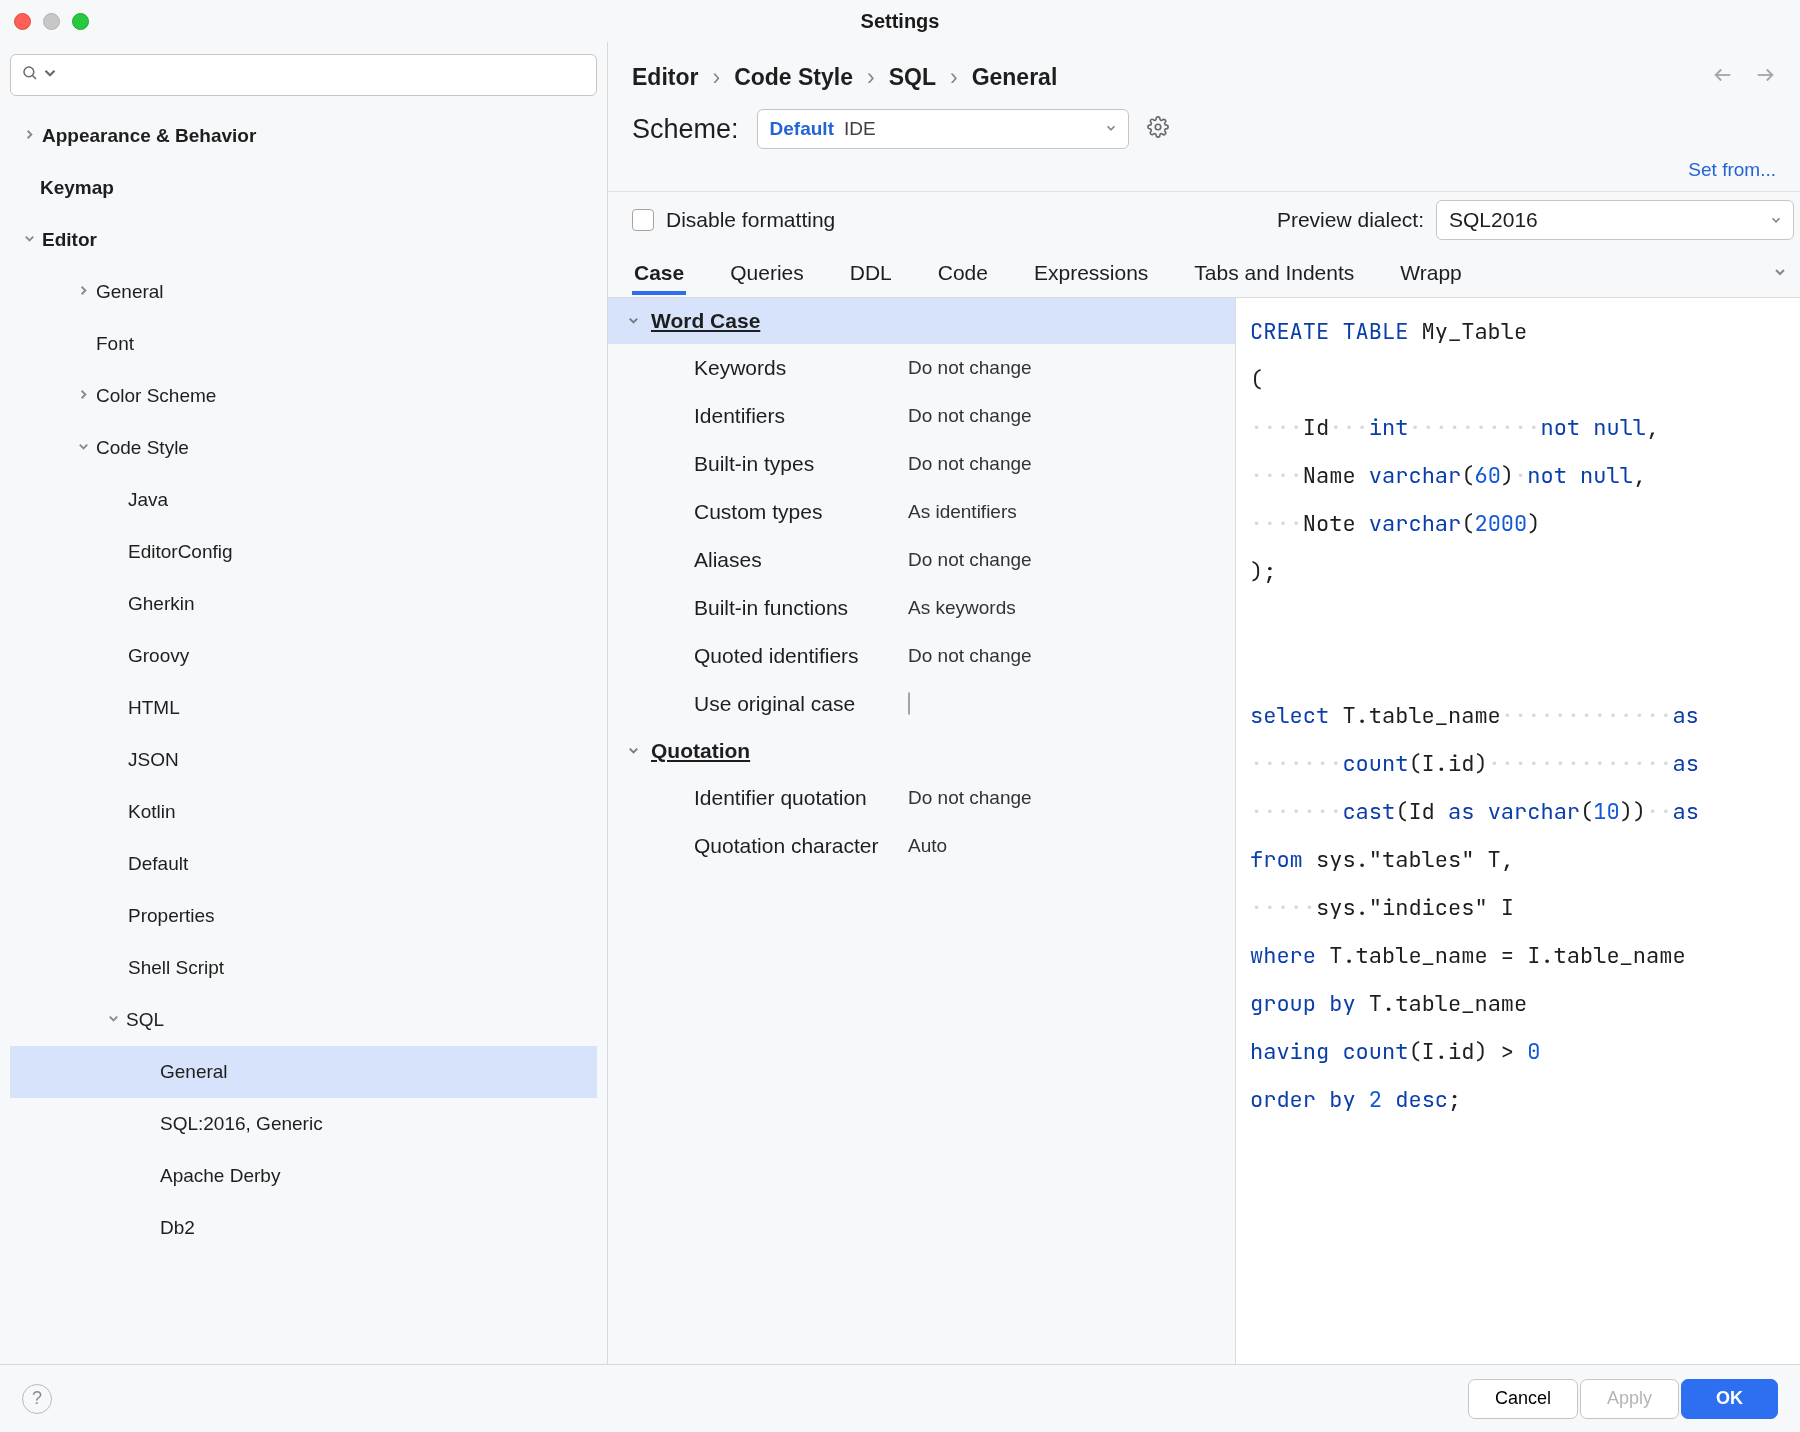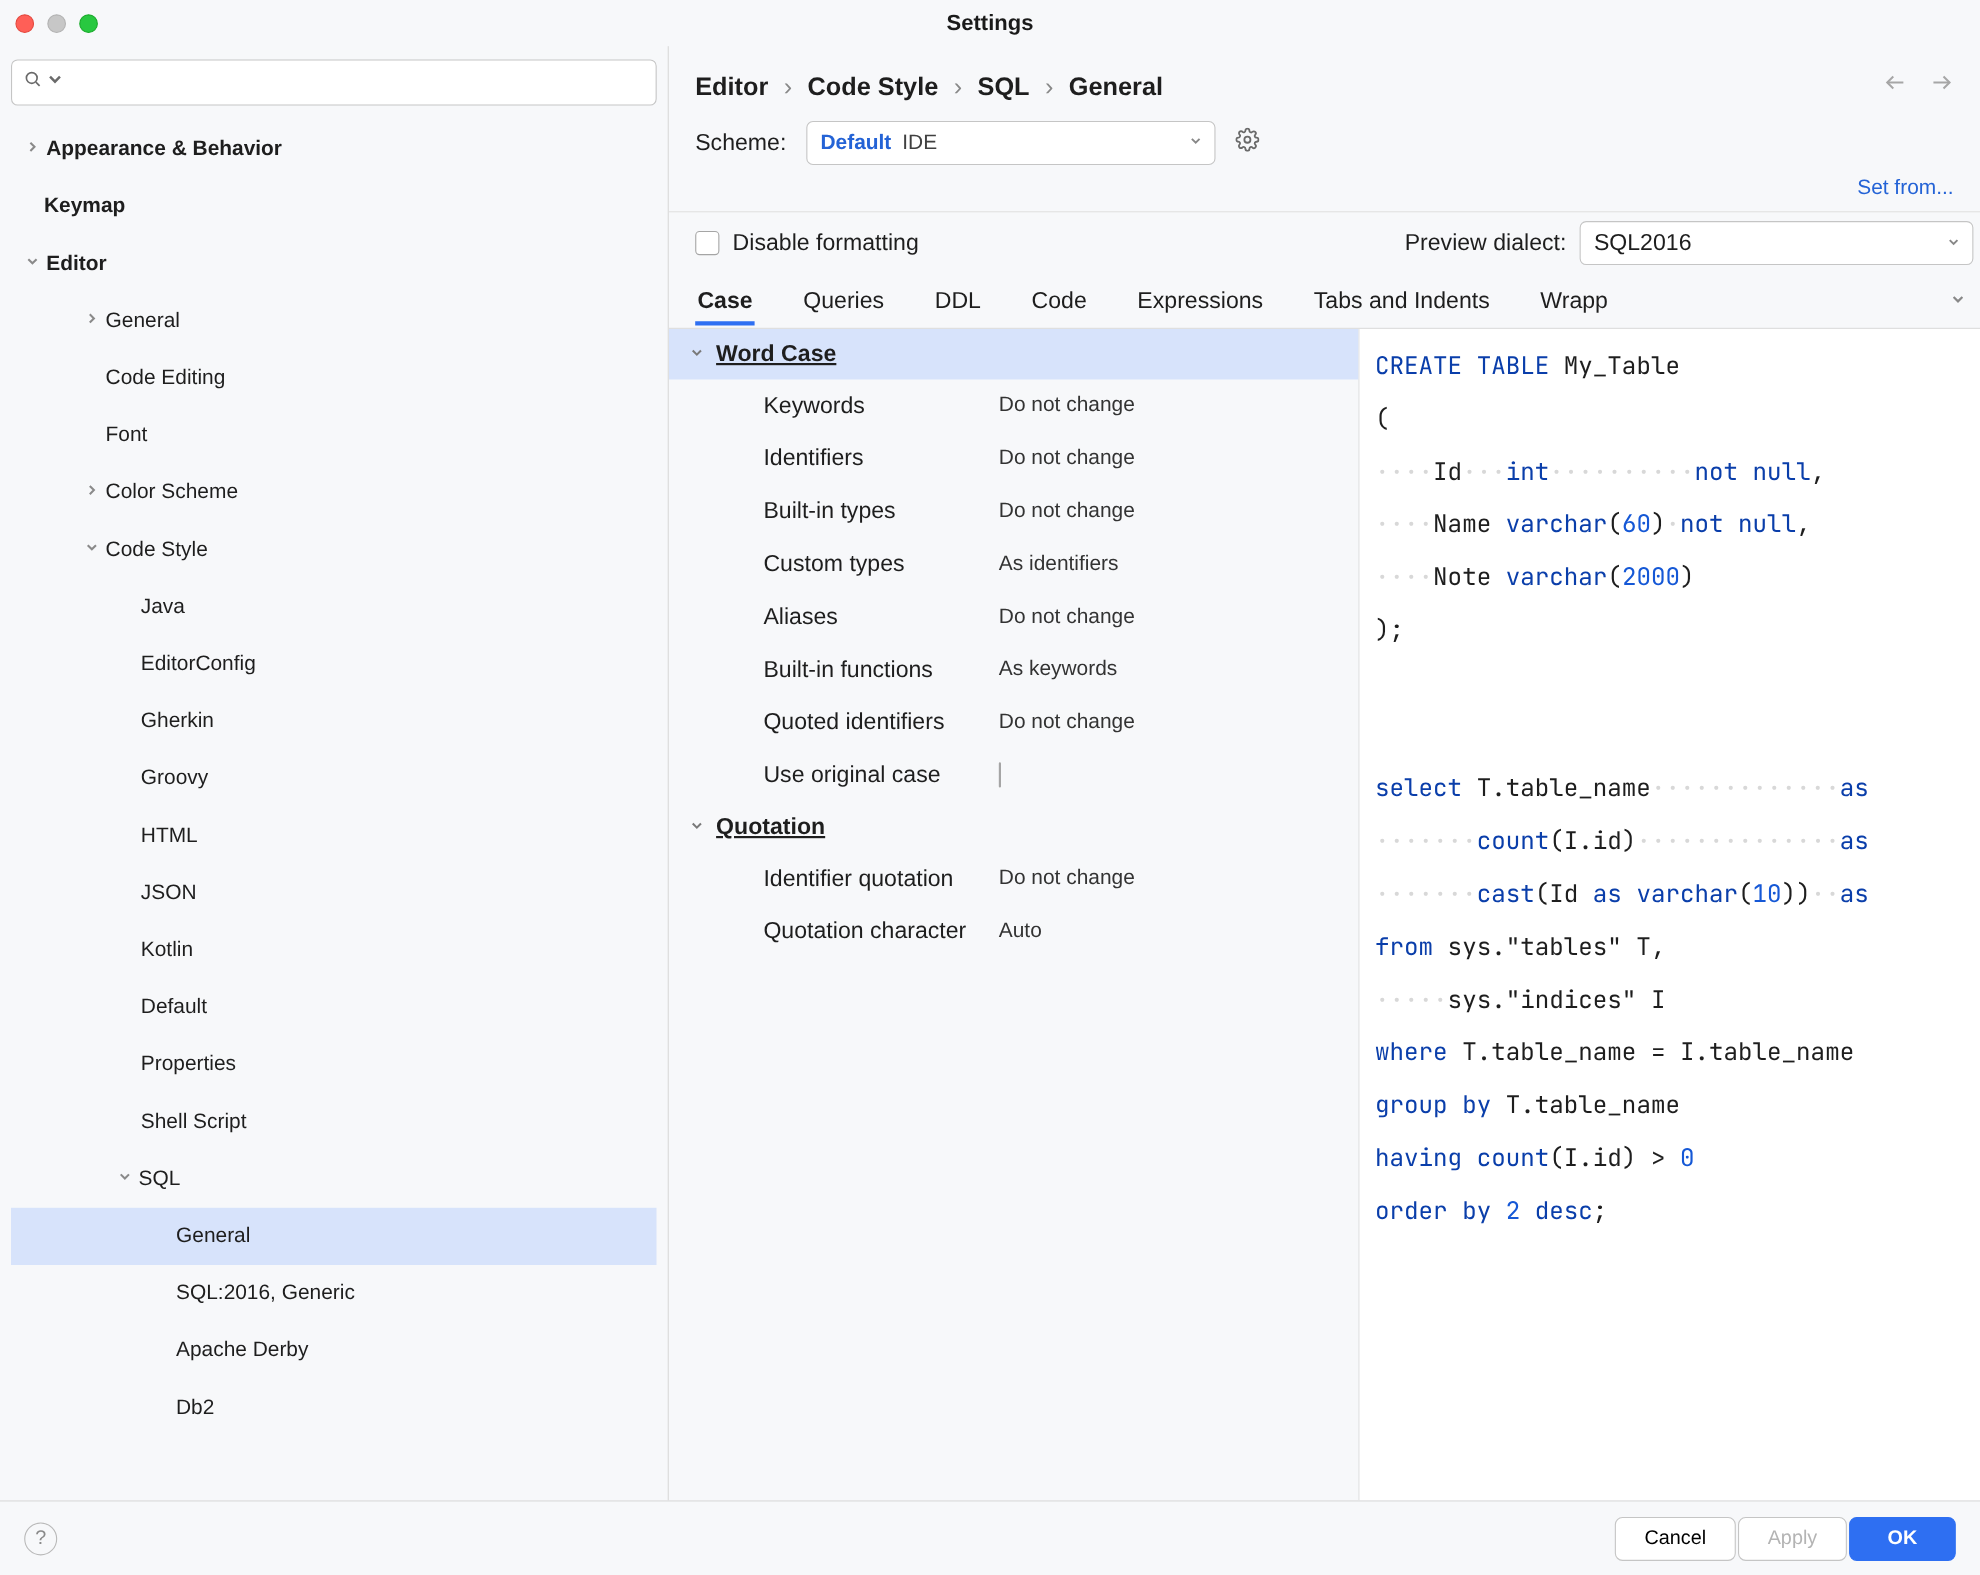--- a/index.html
+++ b/index.html
@@ -76,21 +76,21 @@
     padding: 22px 24px 8px 24px;
   }
   .crumbs { display: flex; align-items: center; gap: 14px; font-size: 23px; font-weight: 700; }
   .crumbs .sep { font-weight: 400; color: #888; }
   .navbtns { display: flex; gap: 20px; color: #a6a6a6; }
   .navbtns svg { width: 22px; height: 22px; }
   .scheme-row {
     display: flex; align-items: center; gap: 18px;
     padding: 10px 24px 4px 24px;
   }
-  .scheme-label { font-size: 21px; }
+  .scheme-label { font-size: 27px; }
   .scheme-select {
     flex: 0 0 372px; height: 40px;
     border: 1px solid #c5c5c5; border-radius: 6px; background: #fff;
     display: flex; align-items: center; padding: 0 12px; gap: 10px;
     position: relative;
   }
   .scheme-select .scheme-name { color: #2463d6; font-weight: 600; }
   .scheme-select .scheme-tag { color: #404040; }
   .scheme-select .dd { position: absolute; right: 10px; color: #888; }
   .gear { color: #6a6a6a; }
@@ -213,24 +213,20 @@
         <span class="lbl bold">Editor</span>
       </div>
       <div class="tree-row ind2">
         <span class="arrow"><svg viewBox="0 0 24 24" fill="none" stroke="currentColor" stroke-width="3">
               <polyline points="9 6 15 12 9 18"></polyline>
             </svg></span>
         <span class="lbl">General</span>
       </div>
       <div class="tree-row ind2">
         <span class="arrow"></span>
-        <span class="lbl">Code Editing</span>
-      </div>
-      <div class="tree-row ind2">
-        <span class="arrow"></span>
         <span class="lbl">Font</span>
       </div>
       <div class="tree-row ind2">
         <span class="arrow"><svg viewBox="0 0 24 24" fill="none" stroke="currentColor" stroke-width="3">
               <polyline points="9 6 15 12 9 18"></polyline>
             </svg></span>
         <span class="lbl">Color Scheme</span>
       </div>
       <div class="tree-row ind2">
         <span class="arrow"><svg viewBox="0 0 24 24" fill="none" stroke="currentColor" stroke-width="3">

